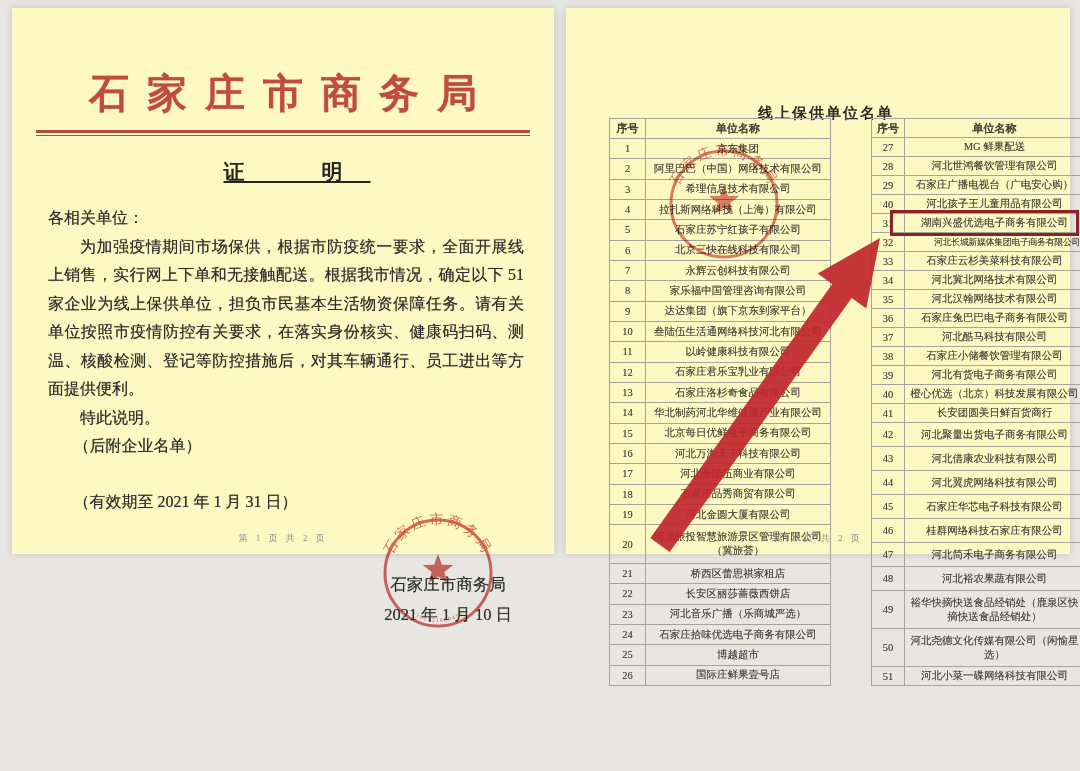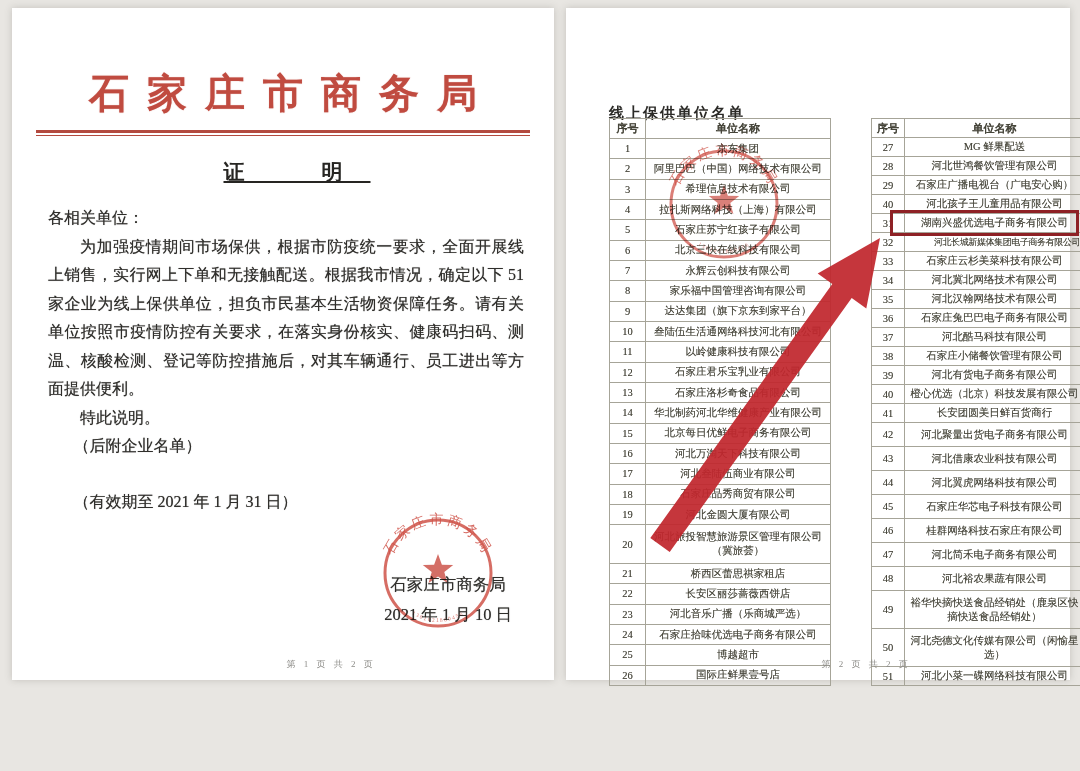--- a/index.html
+++ b/index.html
@@ -2,21 +2,21 @@
 <html><head>
 <meta charset="utf-8">
 <style>
   html,body{margin:0;padding:0;}
   body{
     position:relative;width:1080px;height:771px;overflow:hidden;
     background:#e8e6e2;
     font-family:"Liberation Serif","DejaVu Serif",serif;
   }
   .page{
-    position:absolute;top:8px;height:672px;background:#ffffff;
+    position:absolute;top:8px;height:546px;background:#fef9c3;
     box-shadow:0 0 7px rgba(90,85,80,.25);
   }
   #left-page{left:12px;width:542px;}
   #right-page{left:566px;width:504px;}
 
   
   .lp-header{
     position:absolute;top:58px;left:0;width:100%;text-align:center;
     font-size:40px;font-weight:bold;color:#c04b40;
     letter-spacing:18px;text-indent:18px;
@@ -39,31 +39,31 @@
   .lp-body .indent{text-indent:2em;}
   .lp-body .paren{text-indent:1.6em;}
   .lp-body .gap-top{margin-top:27px;}
   .lp-sign{
     position:absolute;top:562px;right:42px;text-align:center;
     font-size:16.5px;line-height:30px;color:#2f2e2b;
     text-shadow:0 0 .7px rgba(47,46,43,.6);
   }
   .page-footer{
     position:absolute;bottom:9px;left:0;width:100%;text-align:center;
-    font-size:9px;color:#8e8d89;letter-spacing:3px;padding-left:48px;
+    font-size:9px;color:#8e8d89;letter-spacing:3px;
   }
 
   
   .seal{position:absolute;mix-blend-mode:multiply;filter:blur(.5px);}
   #left-seal{left:361px;top:500px;}
   #right-seal{left:93px;top:131px;}
 
   
   .rp-title{
-    position:absolute;top:96px;left:43px;width:434px;text-align:left;
+    position:absolute;top:96px;left:43px;width:434px;text-align:center;
     font-size:15px;font-weight:bold;color:#2b2a27;letter-spacing:2px;
   }
   .tbl-wrap{position:absolute;top:110px;left:43px;width:434px;display:flex;gap:40px;}
   table.tbl{border-collapse:collapse;table-layout:fixed;
     font-size:10.5px;color:#454439;
     text-shadow:0 0 .5px rgba(69,68,57,.55);}
   #tbl-left{width:221px;}
   #tbl-right{width:213px;}
   .tbl th,.tbl td{border:1px solid #a6a498;padding:0 1px;text-align:center;font-weight:normal;}
   .tbl th{height:17px;font-weight:bold;font-size:11px;}

